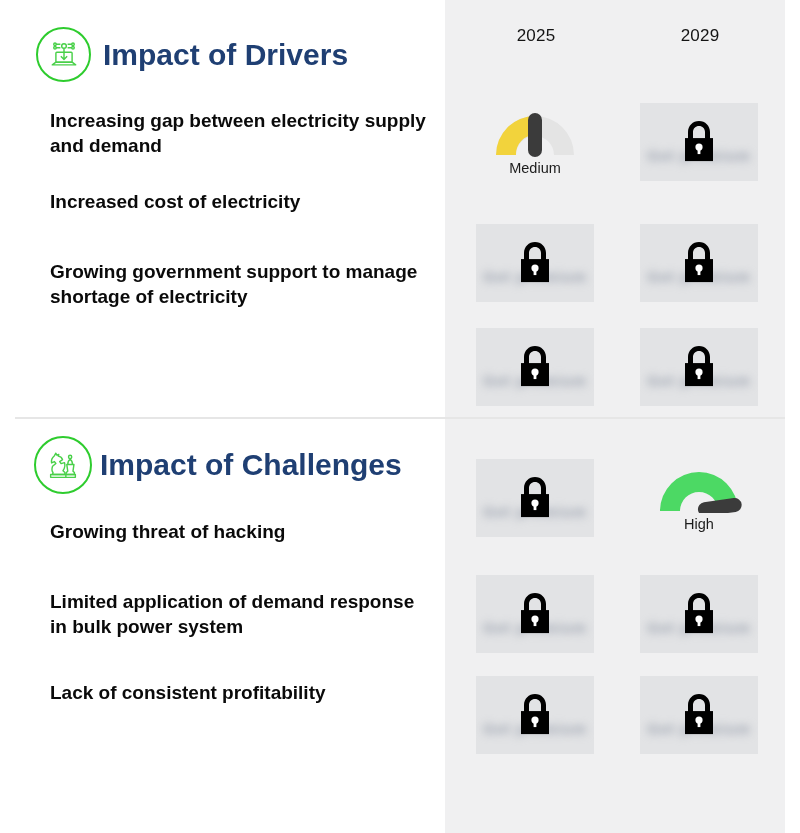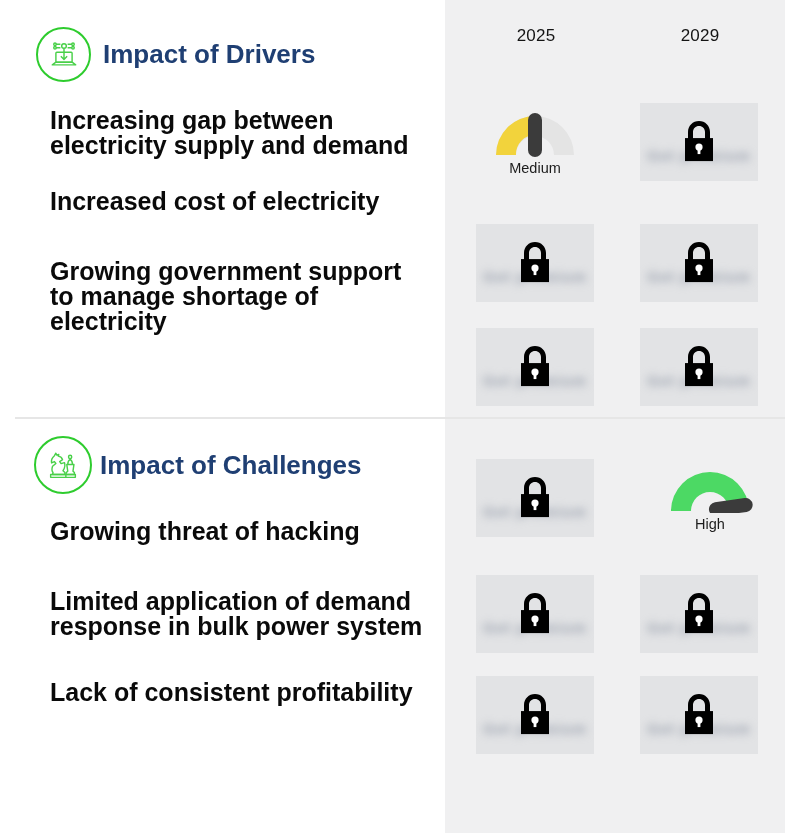--- a/index.html
+++ b/index.html
@@ -66,31 +66,31 @@
     border: 2.5px solid #2ecc2e;
     display: flex;
     align-items: center;
     justify-content: center;
     flex: 0 0 auto;
     background: #ffffff;
   }
   #challenges-head .badge-circle { width: 58px; height: 58px; }
 
   .section-title {
-    font-size: 26px;
+    font-size: 30px;
     font-weight: bold;
     color: #1f3f73;
     white-space: nowrap;
   }
 
   .bullet {
     position: absolute;
     left: 50px;
     width: 380px;
-    font-size: 25px;
+    font-size: 19px;
     font-weight: bold;
     line-height: 25px;
     color: #0a0a0a;
   }
 
   .divider {
     position: absolute;
     left: 15px;
     top: 417px;
     width: 770px;
@@ -233,21 +233,21 @@
         <div class="blur-text">Get premium</div>
         <svg class="lock-glyph" width="40" height="46" viewBox="0 0 40 46">
           <path d="M20 3c-6.2 0-11 4.8-11 11v7h5v-7c0-3.4 2.6-6 6-6s6 2.6 6 6v7h5v-7c0-6.2-4.8-11-11-11z" fill="#000"></path>
           <rect x="6" y="20" width="28" height="23" fill="#000"></rect>
           <circle cx="20" cy="29" r="3.6" fill="#fff"></circle>
           <rect x="18.6" y="29" width="2.8" height="7" fill="#fff"></rect>
         </svg>
       </div>
     </div>
 
-    <div class="cell" style="left:206px; top:459px;">
+    <div class="cell" style="left:195px; top:459px;">
       <div class="gauge-wrap">
         <svg width="86" height="50" viewBox="0 0 86 50">
           <path d="M4 48 A39 39 0 0 1 82 48 L62 48 A19 19 0 0 0 24 48 Z" fill="#4cd964"></path>
           <rect x="42" y="40" width="44" height="14" rx="7" fill="#3b3b3b" transform="rotate(-8 43 47)"></rect>
         </svg>
         <div class="gauge-label">High</div>
       </div>
     </div>
 
     <div class="cell" style="left:31px; top:575px;">

